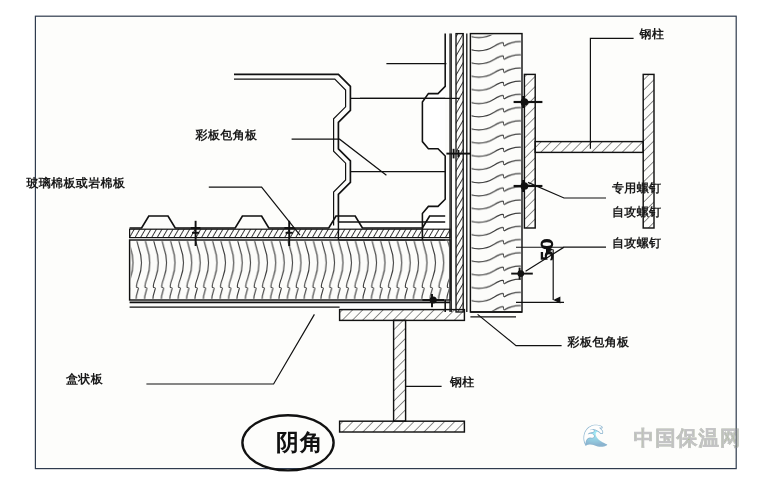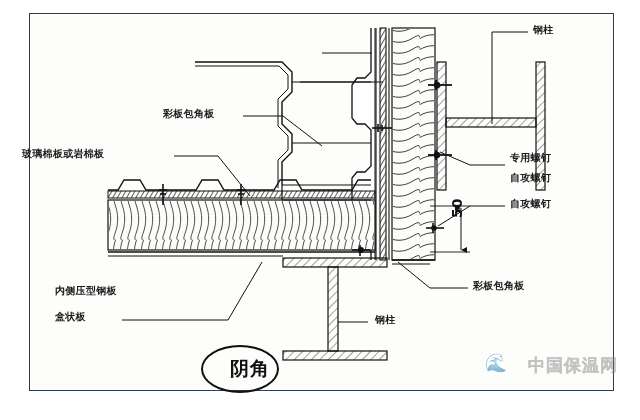--- a/index.html
+++ b/index.html
@@ -265,21 +265,20 @@
 
     </g>
   </svg>
 
 
 
   <div class="lbl" style="left:163px; top:108px;">彩板包角板</div>
 
   <div class="lbl" style="left:22px; top:148px;text-align:right;">玻璃棉板或岩棉板</div>
 
-  <div class="lbl" style="left:55px; top:285px;">内侧压型钢板</div>
   <div class="lbl" style="left:55px; top:311px;">盒状板</div>
 
   <div class="lbl" style="left:533px; top:24px;">钢柱</div>
 
   <div class="lbl" style="left:375px; top:314px;">钢柱</div>
 
   <div class="lbl" style="left:510px; top:152px;">专用螺钉</div>
   <div class="lbl" style="left:510px; top:172px;">自攻螺钉</div>
 
   <div class="lbl" style="left:510px; top:198px;">自攻螺钉</div>

